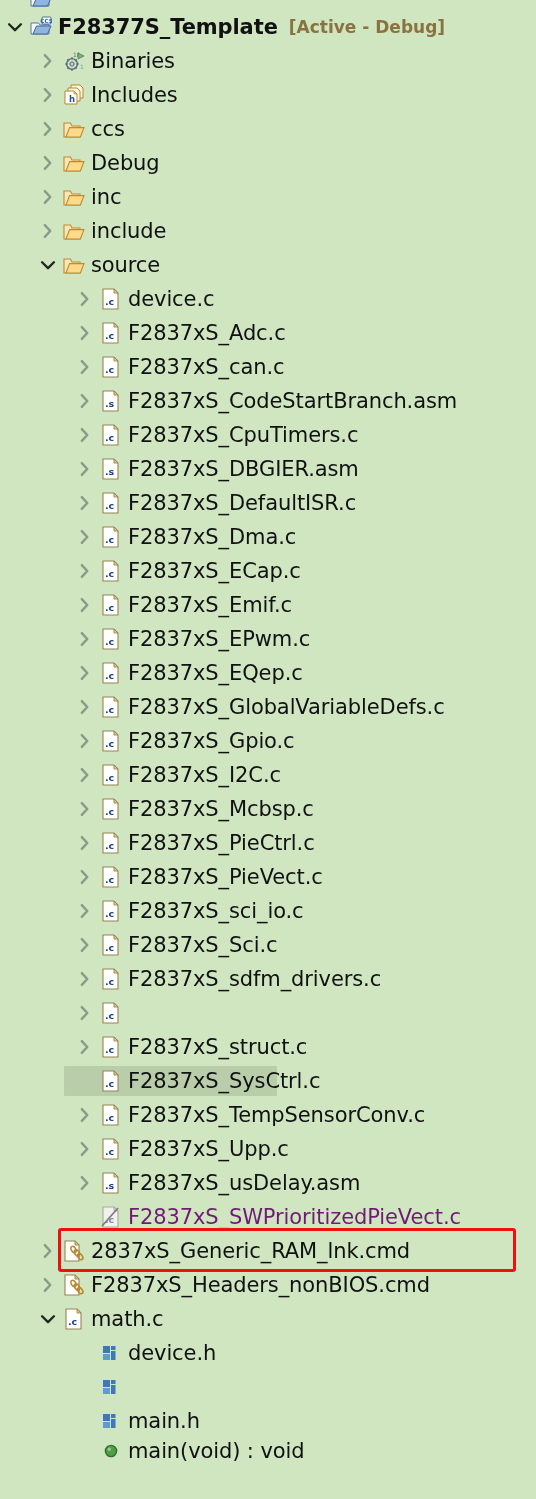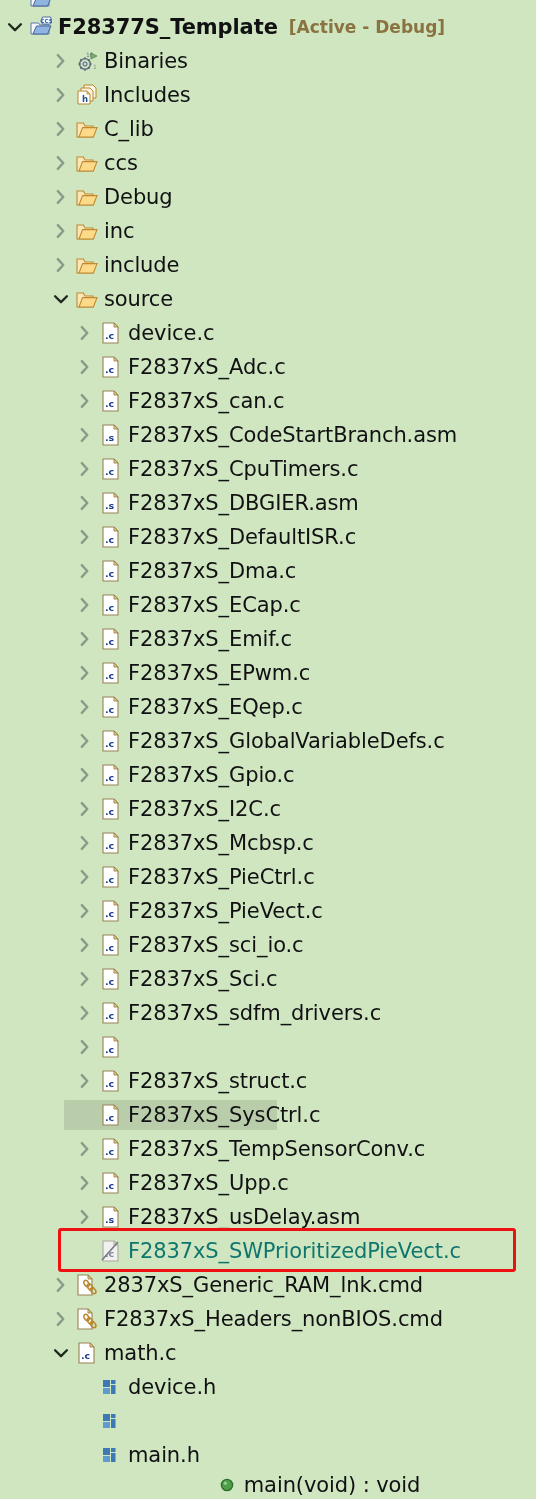--- a/index.html
+++ b/index.html
@@ -12,21 +12,21 @@
   #tree{position:relative;width:536px;height:1499px;}
 
   .row{
     position:relative;
     height:34px;
     display:flex;align-items:center;
     white-space:nowrap;
   }
   
   .lvl0{padding-left:2px;}
-  .lvl1{padding-left:48px;}
+  .lvl1{padding-left:35px;}
   .lvl2{padding-left:72px;}
 
   .twisty{
     width:26px;height:34px;flex:0 0 26px;
     display:flex;align-items:center;justify-content:center;
     font-size:0;
   }
   .twisty svg{display:block;}
   .twisty.none{}
 
@@ -37,21 +37,21 @@
   }
   .icon svg{display:block;}
 
   .label{
     font-size:21px;
     color:#111113;
     letter-spacing:-0.1px;
     line-height:34px;
   }
   .label.bold{font-weight:bold;}
-  .label.dim{color:#0f766e;}
+  .label.dim{color:#701a75;}
 
   .suffix{
     font-size:17px;
     font-weight:bold;
     color:#8a7340;
     margin-left:11px;
     line-height:34px;
   }
 
   
@@ -69,21 +69,21 @@
   
   .cliptop{
     height:10px;
     overflow:hidden;
     align-items:flex-end;
   }
   .cliptop .icon{height:10px;align-items:flex-end;}
   .cliptop .twisty{height:10px;}
 
   
-  .clipbot{height:26px;overflow:hidden;justify-content:center;}
+  .clipbot{height:26px;overflow:hidden;}
 
   
   #redbox{
     position:absolute;
     left:58px;top:1228px;
     width:458px;height:44px;
     border:3px solid #ee1111;
     border-radius:3px;
     box-sizing:border-box;
     pointer-events:none;
@@ -171,34 +171,20 @@
         <svg width="20" height="20" viewBox="0 0 22 22" xmlns="http://www.w3.org/2000/svg">
           <path d="M7.5 4.5 L13.5 11 L7.5 17.5" fill="none" stroke="#8a9a88" stroke-width="2.6" stroke-linecap="round" stroke-linejoin="round"></path>
         </svg>
       </span>
       <span class="icon">
         <svg width="22" height="22" viewBox="0 0 22 22" xmlns="http://www.w3.org/2000/svg">
           <path d="M1 5 L1 19 L17 19 L17 8 L9 8 L7.4 5 Z" fill="#fbe6b8" stroke="#c08a2e" stroke-width="1.1"></path>
           <path d="M3 19 L6.6 9.6 L21 9.6 L17.4 19 Z" fill="#fdd98a" stroke="#c08a2e" stroke-width="1.1"></path>
         </svg>
       </span>
-      <span class="label">C_lib</span>
-    </div>
-    <div class="row lvl1">
-      <span class="twisty ">
-        <svg width="20" height="20" viewBox="0 0 22 22" xmlns="http://www.w3.org/2000/svg">
-          <path d="M7.5 4.5 L13.5 11 L7.5 17.5" fill="none" stroke="#8a9a88" stroke-width="2.6" stroke-linecap="round" stroke-linejoin="round"></path>
-        </svg>
-      </span>
-      <span class="icon">
-        <svg width="22" height="22" viewBox="0 0 22 22" xmlns="http://www.w3.org/2000/svg">
-          <path d="M1 5 L1 19 L17 19 L17 8 L9 8 L7.4 5 Z" fill="#fbe6b8" stroke="#c08a2e" stroke-width="1.1"></path>
-          <path d="M3 19 L6.6 9.6 L21 9.6 L17.4 19 Z" fill="#fdd98a" stroke="#c08a2e" stroke-width="1.1"></path>
-        </svg>
-      </span>
       <span class="label">ccs</span>
     </div>
     <div class="row lvl1">
       <span class="twisty ">
         <svg width="20" height="20" viewBox="0 0 22 22" xmlns="http://www.w3.org/2000/svg">
           <path d="M7.5 4.5 L13.5 11 L7.5 17.5" fill="none" stroke="#8a9a88" stroke-width="2.6" stroke-linecap="round" stroke-linejoin="round"></path>
         </svg>
       </span>
       <span class="icon">
         <svg width="22" height="22" viewBox="0 0 22 22" xmlns="http://www.w3.org/2000/svg">

